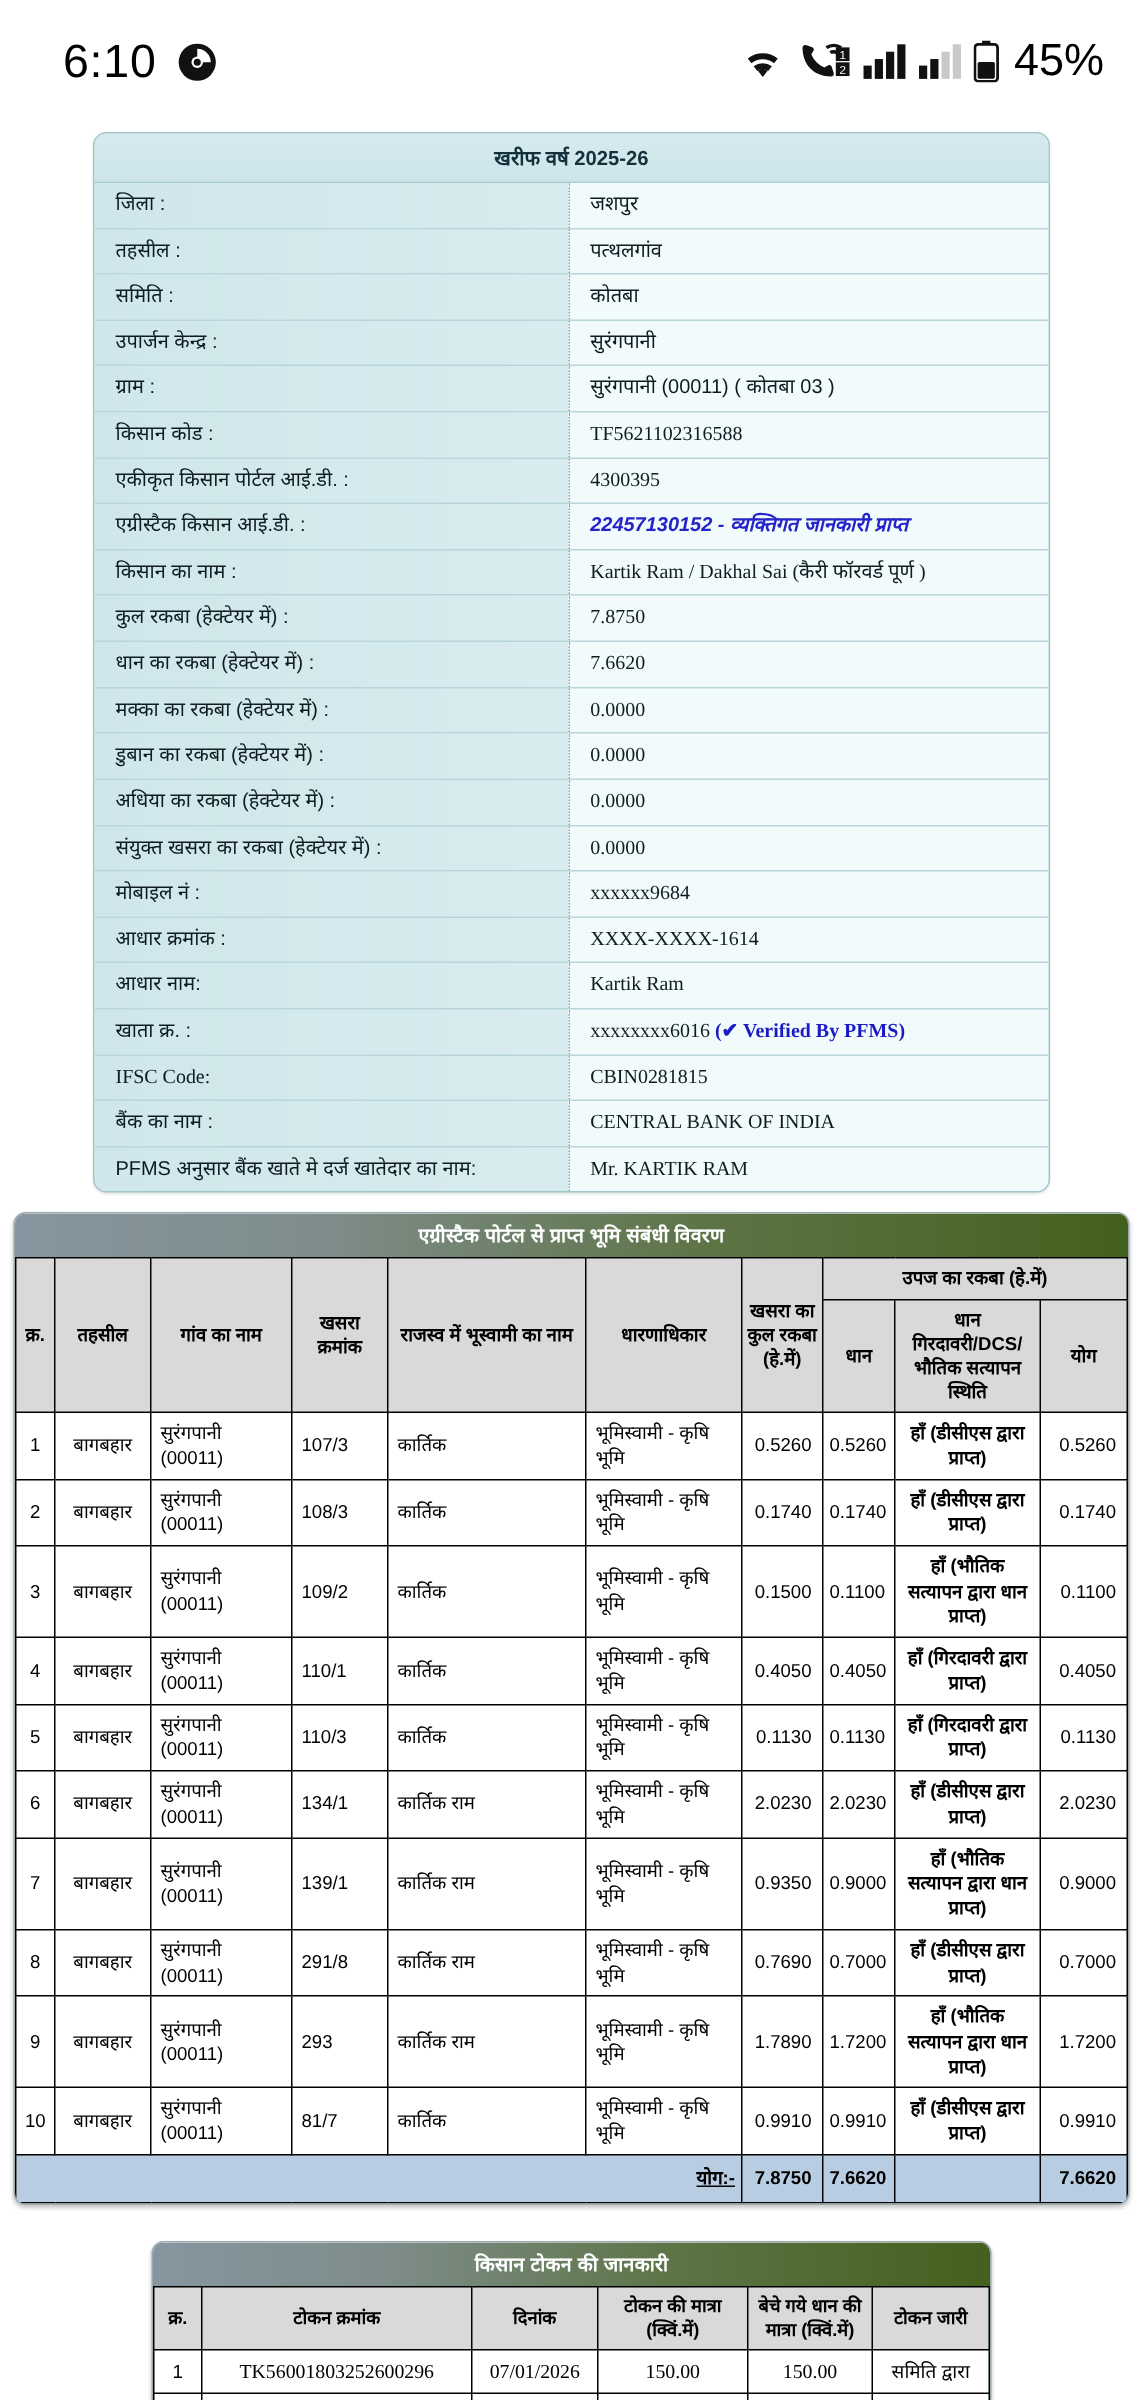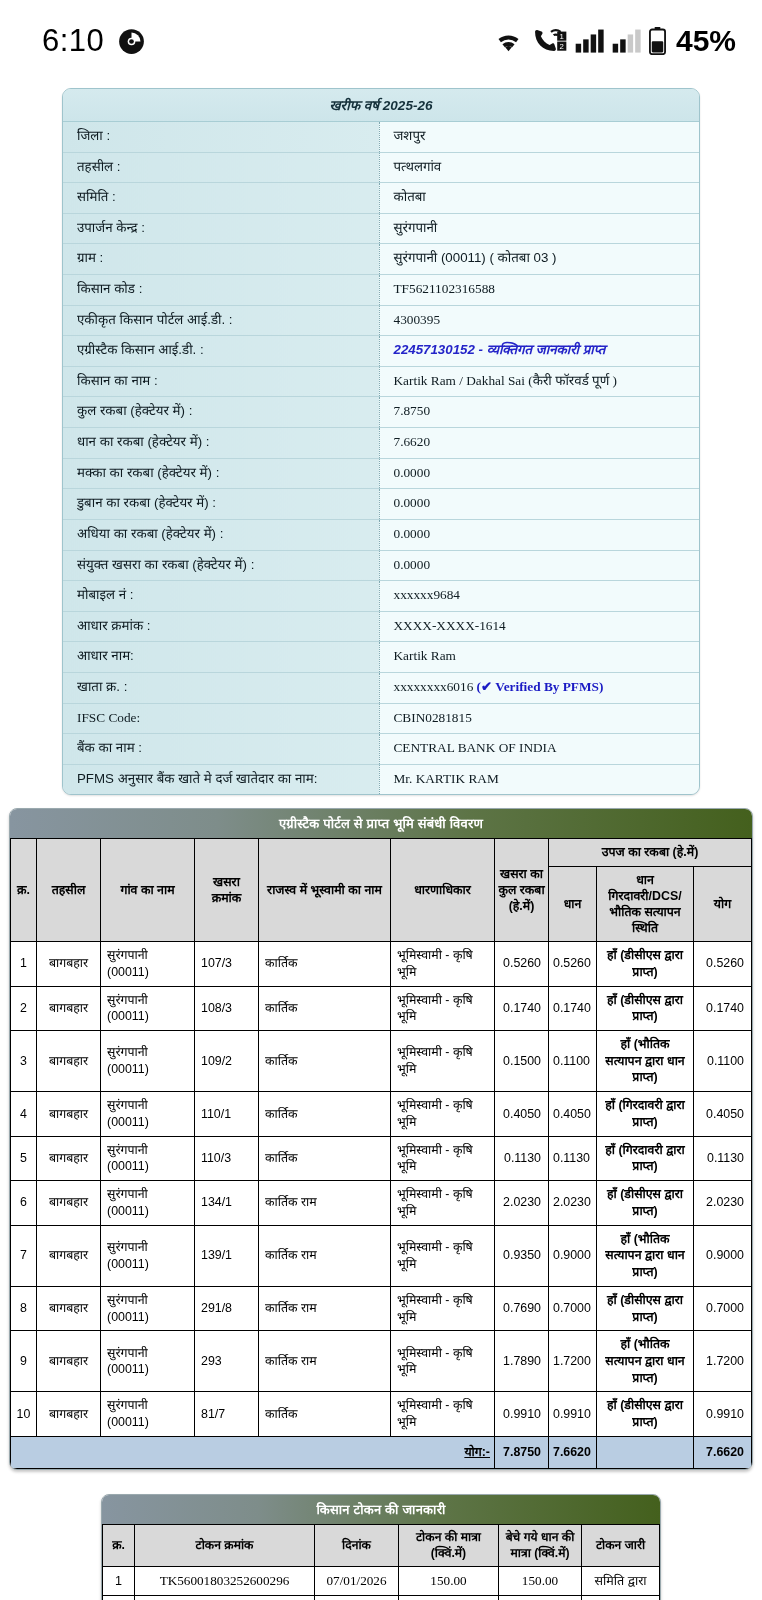--- a/index.html
+++ b/index.html
@@ -23,41 +23,40 @@
   .sb-left { display: flex; align-items: center; gap: 14px; }
   .sb-time {
     font-size: 31px;
     font-weight: 400;
     color: #000;
     letter-spacing: .5px;
   }
   .sb-right { display: flex; align-items: center; gap: 7px; }
   .ico { display: block; }
   .sb-batt-text {
-    font-size: 30px; font-weight: 700; color: #000; margin-left: 3px;
+    font-size: 30px; font-weight: 400; color: #000; margin-left: 3px;
   }
 
   
   .info-wrap { padding: 6px 62px 0 62px; }
   .info-card {
     border: 1px solid #9fc4cc;
     border-radius: 9px;
     overflow: hidden;
     background: #e7f3f5;
     box-shadow: 0 1px 2px rgba(0,0,0,.12);
   }
   .info-title {
     text-align: center;
     font-size: 13.5px;
     font-weight: 700;
     color: #14303a;
     padding: 7px 0 7px;
     background: linear-gradient(180deg,#d5eaee 0%, #cde5ea 100%);
     border-bottom: 1px solid #a8cdd4;
-    font-style: italic;
   }
   table.info { width: 100%; border-collapse: collapse; padding-left: 43px; }
   table.info td {
     font-size: 13.3px;
     color: #0e1b21;
     padding: 6px 10px 7px 14px;
     border-bottom: 1px solid #b9d6dc;
     vertical-align: middle;
     line-height: 1.25;
   }

